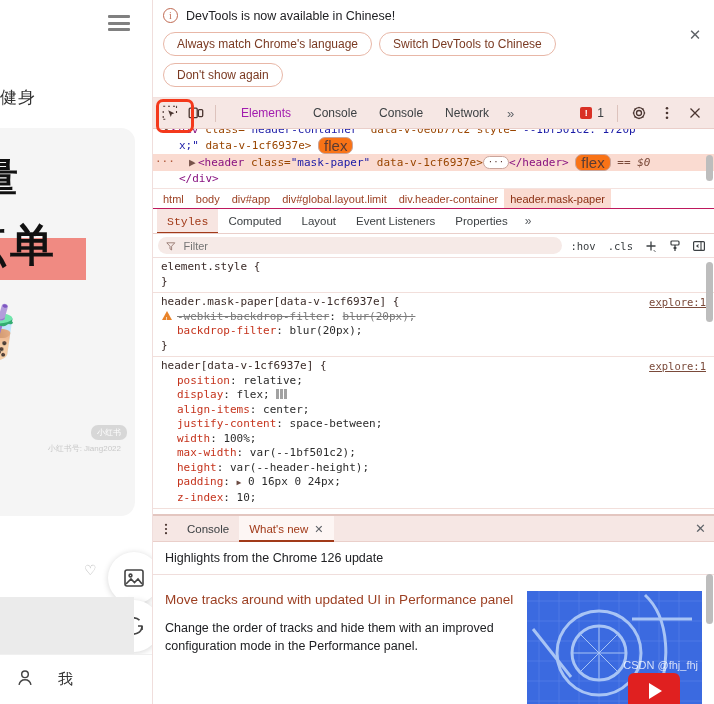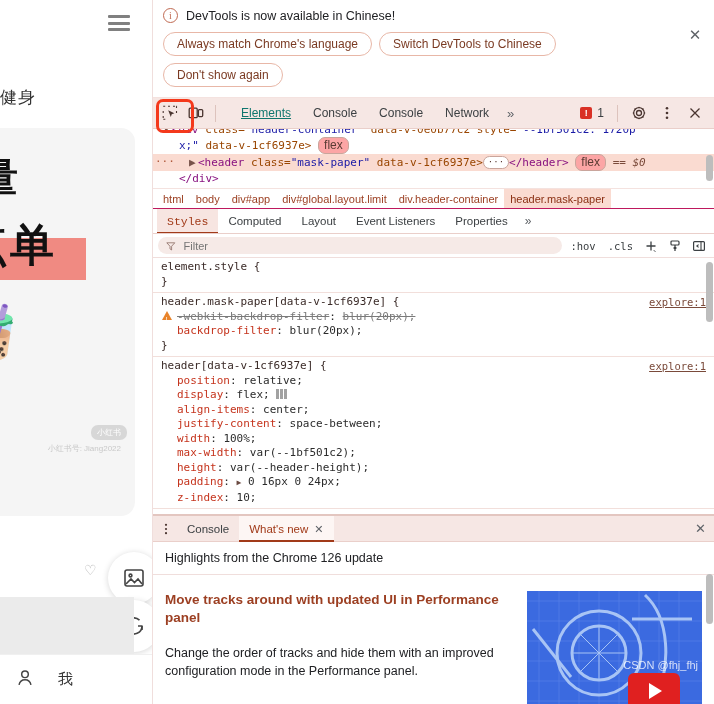--- a/index.html
+++ b/index.html
@@ -195,21 +195,21 @@
     border-radius: 7px;
     pointer-events: none;
     z-index: 12;
   }
   .tb-sep { width: 1px; height: 17px; background: #ddc3bd; margin: 0 6px; }
   .dt-tabs { display: flex; align-items: center; gap: 0; margin-left: 8px; }
   .dt-tab {
     padding: 0 11px; height: 31px; line-height: 31px;
     font-size: 12px; color: #3c4043; cursor: pointer; white-space: nowrap;
   }
-  .dt-tab.active { color: #0f766e; text-decoration: underline; }
+  .dt-tab.active { color: #a21caf; }
   .dt-more { padding: 0 7px; font-size: 13px; color: #5f6368; cursor: pointer; }
   .tb-right { margin-left: auto; display: flex; align-items: center; gap: 2px; padding-right: 2px; }
   .err-badge { display: flex; align-items: center; gap: 5px; padding: 0 5px; cursor: pointer; }
   .err-square {
     width: 12px; height: 12px; border-radius: 2px;
     background: #d93025; color: #fff; font-size: 9px; font-weight: bold;
     display: flex; align-items: center; justify-content: center;
     font-family: "Liberation Sans", sans-serif;
   }
   .err-count { font-size: 12px; color: #3c4043; }
@@ -227,23 +227,23 @@
     border-bottom: 1px solid #f4e2df;
   }
   .dom-line { padding: 0 6px 0 10px; white-space: nowrap; position: relative; }
   .dom-line.sel { background: #fadbd1; }
   .tok-tag { color: #881280; }
   .tok-attr { color: #994500; }
   .tok-val { color: #1a1aa6; }
   .badge-flex {
     display: inline-block;
     border: 1px solid #c9a59c; border-radius: 7px;
-    font-size: 12px; padding: 0 5px; color: #5a3b33;
+    font-size: 15px; padding: 0 5px; color: #5a3b33;
     font-family: "Liberation Sans", sans-serif;
-    background: #fca5a5;
+    background: #f97316;
     vertical-align: middle;
   }
   .dollar0 { color: #7a4a3a; font-style: italic; }
   .inline-dots {
     display: inline-block; border:1px solid #c9a59c; border-radius:7px;
     font-size: 9px; padding: 0 4px; color:#5a3b33; background:#fff; line-height: 11px;
     vertical-align: middle;
   }
   .row-marker { position: absolute; left: 2px; color:#b05a3c; }
   .arrow { display: inline-block; width: 9px; color: #77534a; }
@@ -388,22 +388,22 @@
     padding: 9px 12px;
     font-size: 12.5px; color: #202124;
     border-bottom: 1px solid #f0dedc;
   }
   .wn-item {
     display: flex; gap: 12px;
     padding: 16px 12px 0 12px;
   }
   .wn-text { flex: 1; }
   .wn-title {
-    font-size: 13.5px; font-weight: bold; color: #9c3f22;
-    line-height: 18px; margin-bottom: 17px;
+    font-size: 13.5px; font-weight: normal; color: #9c3f22;
+    line-height: 18px; margin-bottom: 10px;
   }
   .wn-desc { font-size: 12.5px; color: #202124; line-height: 18px; }
   .wn-thumb {
     width: 175px; height: 120px;
     position: relative; overflow: hidden; flex: none;
     background: #3b6ae0;
   }
   .blueprint { position: absolute; inset: 0; }
   .play-btn {
     position: absolute; right: 22px; bottom: 2px;

